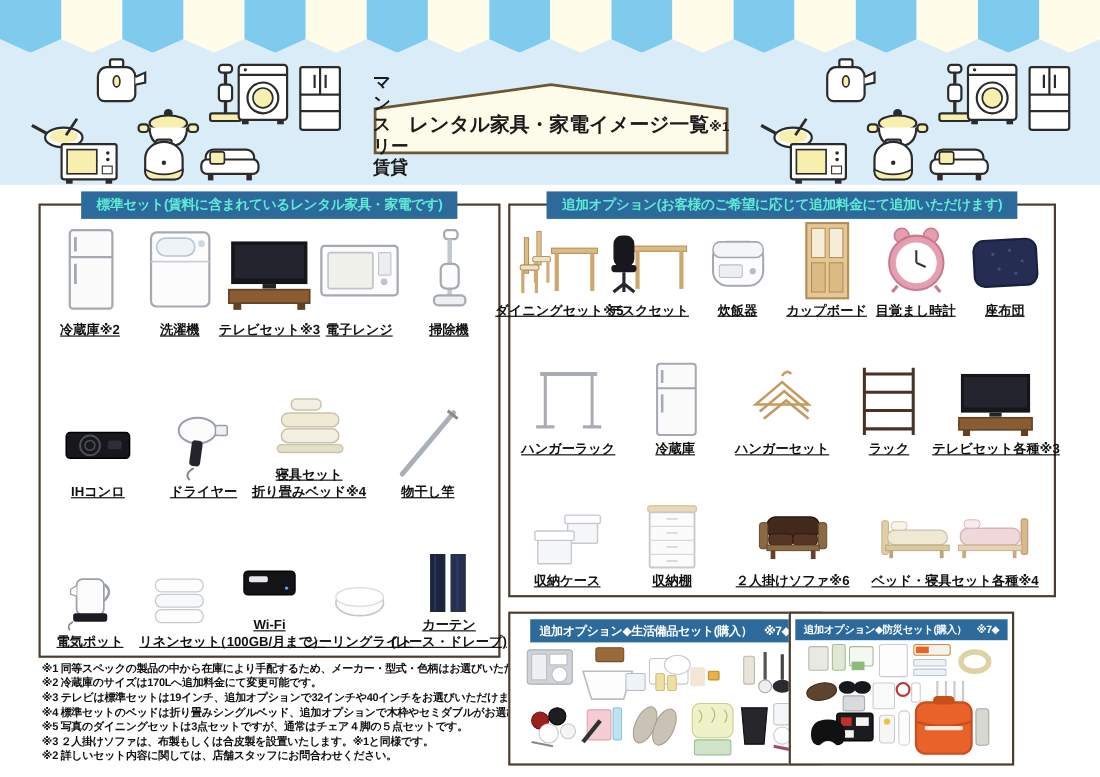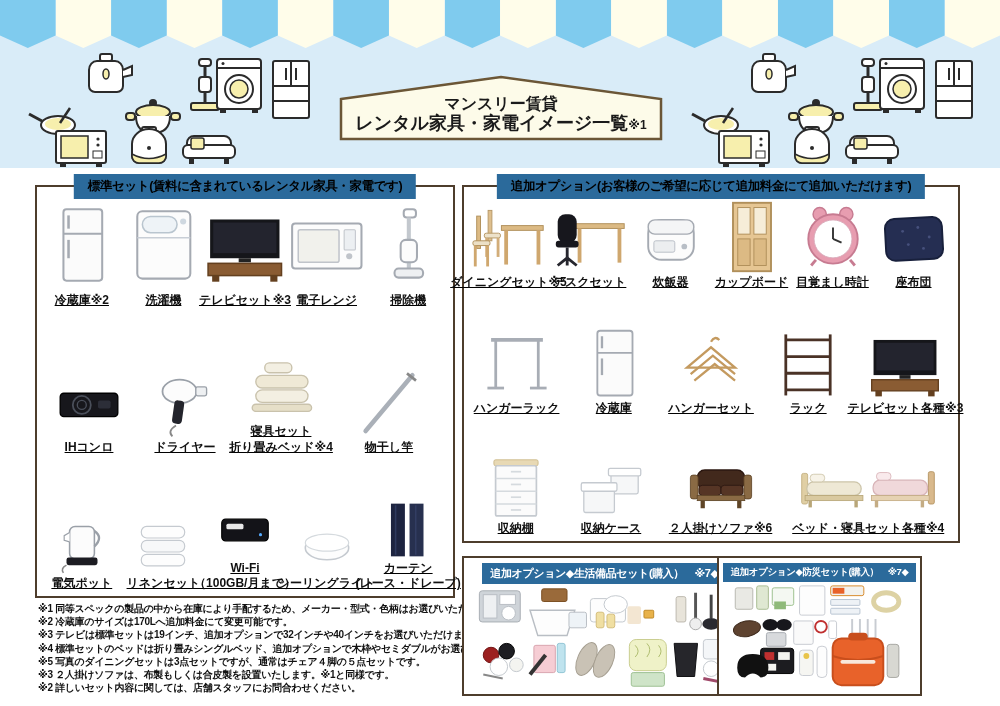--- a/index.html
+++ b/index.html
@@ -18,30 +18,30 @@
 
   .decor{position:absolute; width:300px; height:120px;}
   .decor-left{left:25px; top:48px;}
   .decor-right{left:688px; top:48px;}
   .dicon{position:absolute; width:60px; height:60px;}
   .dicon svg{width:100%; height:100%; display:block;}
 
   .title-banner{position:absolute; left:339px; top:74px; width:324px; height:68px;}
   .banner-shape{position:absolute; inset:0; width:100%; height:100%;}
   .banner-shape polygon{fill:var(--banner-cream); stroke:var(--banner-border); stroke-width:2.5;}
-  .title-text{position:absolute; inset:0; display:flex; flex-direction:column; align-items:center; justify-content:center; padding-top:12px; color:#1a1a1a;}
+  .title-text{position:absolute; inset:0; display:flex; flex-direction:row; align-items:center; justify-content:center; padding-top:12px; color:#1a1a1a;}
   .t1{font-size:16px; font-weight:bold; line-height:1.2;}
   .t2{font-size:18px; font-weight:bold; line-height:1.2; white-space:nowrap;}
   .t2 .note{font-size:12px;}
 
   
   .box{position:absolute; background:#fff; border:2px solid var(--border-brown);}
   .std-box{left:35px; top:185px; width:420px; height:413px;}
   .addon-box{left:462px; top:185px; width:498px; height:358px;}
-  .box-header{position:absolute; top:-13px; left:50%; transform:translateX(-50%); background:var(--header-blue); color:#000000; font-weight:bold; font-size:12.5px; letter-spacing:-0.4px; padding:4px 14px; white-space:nowrap; z-index:3;}
+  .box-header{position:absolute; top:-13px; left:50%; transform:translateX(-50%); background:var(--header-blue); color:#5eead4; font-weight:bold; font-size:12.5px; letter-spacing:-0.4px; padding:4px 14px; white-space:nowrap; z-index:3;}
 
   .rows{display:flex; flex-direction:column; justify-content:space-between; height:100%; padding:12px 4px 4px 4px;text-decoration:underline;}
   .items-row{display:flex; align-items:flex-end;}
   .item{flex:1; min-width:0; display:flex; flex-direction:column; align-items:center; justify-content:flex-end;}
   .photo{display:flex; align-items:flex-end; justify-content:center; width:100%;}
   .photo svg{display:block; height:100%;}
   .plabel{font-weight:bold; font-size:12px; line-height:1.3; white-space:nowrap; color:#111; text-align:center;}
 
   .std-box .row1 .photo{height:94px;}
   .std-box .row2 .photo{height:72px;}
@@ -595,43 +595,43 @@
                 <rect x="65" y="69" width="7" height="6" fill="#64401f"></rect>
               </svg>
             </div>
             <div class="plabel">テレビセット各種※3</div>
           </div>
         </div>
         <div class="items-row row3">
           <div class="item">
             <div class="photo">
               <svg viewBox="0 0 80 80">
+                <rect x="40" y="24" width="32" height="24" rx="2" fill="#f6f7f8" stroke="#c5cad0" stroke-width="1.5"></rect>
+                <rect x="37" y="18" width="38" height="9" rx="2" fill="#fff" stroke="#c5cad0" stroke-width="1.5"></rect>
+                <rect x="8" y="42" width="36" height="28" rx="2" fill="#f6f7f8" stroke="#c5cad0" stroke-width="1.5"></rect>
+                <rect x="5" y="35" width="42" height="10" rx="2" fill="#fff" stroke="#c5cad0" stroke-width="1.5"></rect>
+              </svg>
+            </div>
+            <div class="plabel">収納ケース</div>
+          </div>
+          <div class="item">
+            <div class="photo">
+              <svg viewBox="0 0 80 80">
                 <rect x="14" y="8" width="52" height="7" rx="2" fill="#e8d9b4" stroke="#c9b684" stroke-width="1"></rect>
                 <rect x="16" y="15" width="48" height="59" rx="2" fill="#fbfbfb" stroke="#c5cad0" stroke-width="2"></rect>
                 <line x1="16" y1="30" x2="64" y2="30" stroke="#d5dade" stroke-width="1.5"></line>
                 <line x1="16" y1="45" x2="64" y2="45" stroke="#d5dade" stroke-width="1.5"></line>
                 <line x1="16" y1="60" x2="64" y2="60" stroke="#d5dade" stroke-width="1.5"></line>
                 <line x1="34" y1="22" x2="46" y2="22" stroke="#d5dade" stroke-width="2"></line>
                 <line x1="34" y1="37" x2="46" y2="37" stroke="#d5dade" stroke-width="2"></line>
                 <line x1="34" y1="52" x2="46" y2="52" stroke="#d5dade" stroke-width="2"></line>
                 <line x1="34" y1="67" x2="46" y2="67" stroke="#d5dade" stroke-width="2"></line>
               </svg>
             </div>
             <div class="plabel">収納棚</div>
-          </div>
-          <div class="item">
-            <div class="photo">
-              <svg viewBox="0 0 80 80">
-                <rect x="40" y="24" width="32" height="24" rx="2" fill="#f6f7f8" stroke="#c5cad0" stroke-width="1.5"></rect>
-                <rect x="37" y="18" width="38" height="9" rx="2" fill="#fff" stroke="#c5cad0" stroke-width="1.5"></rect>
-                <rect x="8" y="42" width="36" height="28" rx="2" fill="#f6f7f8" stroke="#c5cad0" stroke-width="1.5"></rect>
-                <rect x="5" y="35" width="42" height="10" rx="2" fill="#fff" stroke="#c5cad0" stroke-width="1.5"></rect>
-              </svg>
-            </div>
-            <div class="plabel">収納ケース</div>
           </div>
           <div class="item">
             <div class="photo">
               <svg viewBox="0 0 80 80">
                 <rect x="12" y="20" width="56" height="22" rx="9" fill="#42291c" stroke="#2b1710" stroke-width="1.5"></rect>
                 <rect x="14" y="38" width="26" height="12" rx="4" fill="#563525" stroke="#2b1710"></rect>
                 <rect x="40" y="38" width="26" height="12" rx="4" fill="#563525" stroke="#2b1710"></rect>
                 <rect x="4" y="26" width="9" height="28" rx="3" fill="#8a6a44" stroke="#5f4527"></rect>
                 <rect x="67" y="26" width="9" height="28" rx="3" fill="#8a6a44" stroke="#5f4527"></rect>
                 <rect x="12" y="50" width="56" height="6" fill="#8a6a44" stroke="#5f4527" stroke-width="1"></rect>

